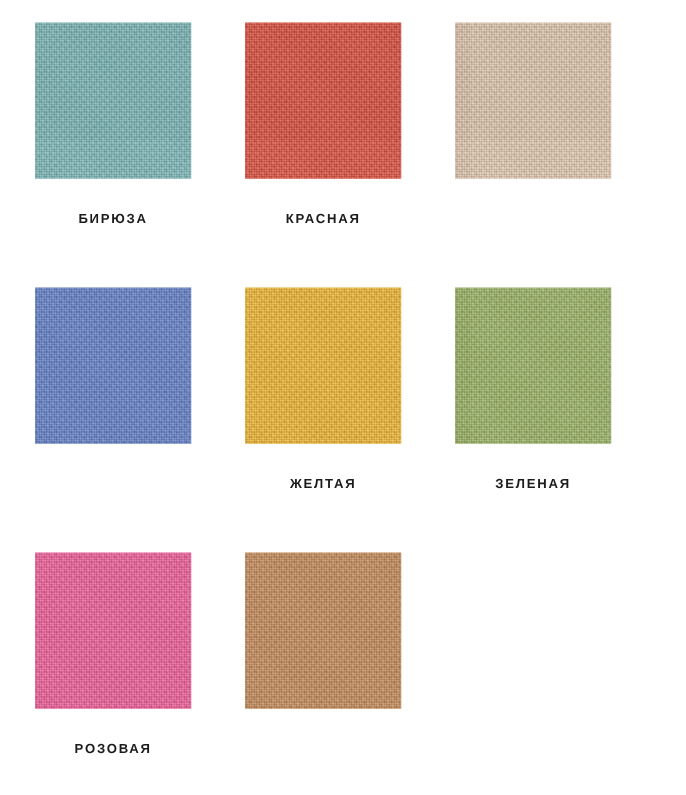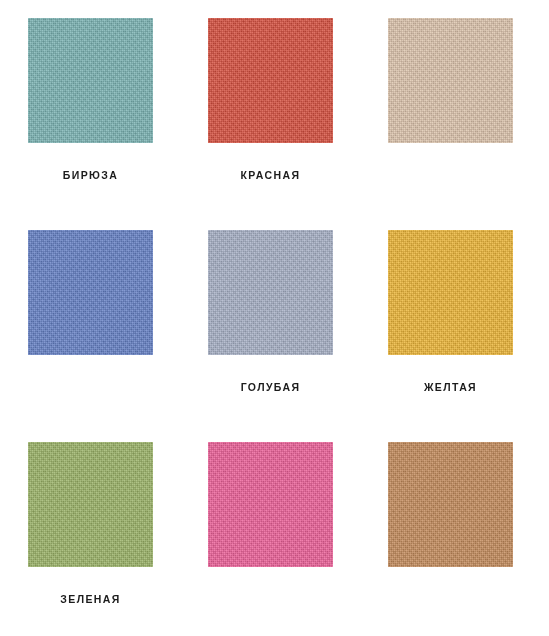--- a/index.html
+++ b/index.html
@@ -27,21 +27,21 @@
     top: 0;
     width: 549px;
     height: 636px;
     display: grid;
     grid-template-columns: repeat(3, 1fr);
     grid-template-rows: repeat(3, 212px);
     padding-top: 18px;
     padding-left: 28px;
     padding-right: 28px;
     box-sizing: border-box;
-    column-gap: 16px;
+    column-gap: 4px;
   }
 
   .swatch-cell {
     position: relative;
     width: 164px;
   }
 
   .swatch-chip {
     position: relative;
     width: 125px;
@@ -148,28 +148,20 @@
     </div>
 
     <div class="swatch-cell">
       <div class="swatch-chip" style="background-color: rgb(102, 130, 200);">
         <div class="tex-a"></div>
         <div class="tex-b"></div>
         <div class="tex-c"></div>
       </div>
     </div>
 
-    <div class="swatch-cell">
-      <div class="swatch-chip" style="background-color: rgb(168, 178, 200);">
-        <div class="tex-a"></div>
-        <div class="tex-b"></div>
-        <div class="tex-c"></div>
-      </div>
-      <div class="swatch-label" style="color: rgb(28, 28, 28);">ГОЛУБАЯ</div>
-    </div>
 
     <div class="swatch-cell">
       <div class="swatch-chip" style="background-color: rgb(239, 183, 55);">
         <div class="tex-a"></div>
         <div class="tex-b"></div>
         <div class="tex-c"></div>
       </div>
       <div class="swatch-label" style="color: rgb(28, 28, 28);">ЖЕЛТАЯ</div>
     </div>
 
@@ -181,20 +173,21 @@
       </div>
       <div class="swatch-label" style="color: rgb(28, 28, 28);">ЗЕЛЕНАЯ</div>
     </div>
 
     <div class="swatch-cell">
       <div class="swatch-chip" style="background-color: rgb(240, 97, 154);">
         <div class="tex-a"></div>
         <div class="tex-b"></div>
         <div class="tex-c"></div>
       </div>
+      <div class="swatch-label" style="color: rgb(28, 28, 28);">РОЗОВАЯ</div>
     </div>
 
     <div class="swatch-cell">
       <div class="swatch-chip" style="background-color: rgb(198, 141, 92);">
         <div class="tex-a"></div>
         <div class="tex-b"></div>
         <div class="tex-c"></div>
       </div>
     </div>
 

